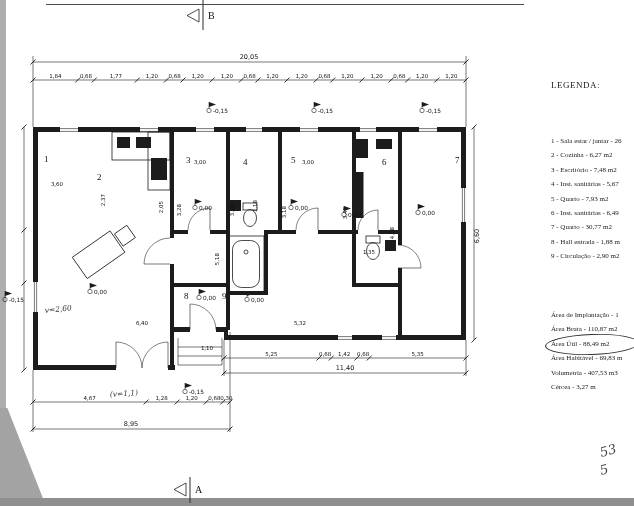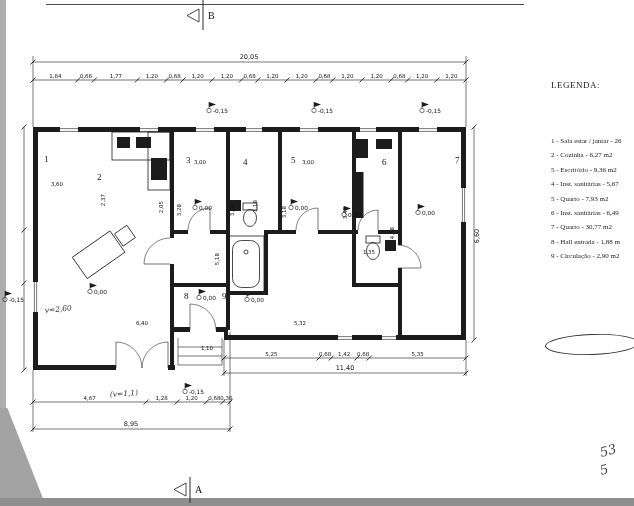--- a/index.html
+++ b/index.html
@@ -416,28 +416,36 @@
     <g id="g-ann">
         <text x="45" y="313" class="hand" transform="rotate(-6 45 313)">v=2,60</text>
         <text x="110" y="397" class="hand" transform="rotate(-4 110 397)">(v=1,1)</text>
       </g>
   </svg>
 
   <div class="legend-title">LEGENDA:</div>
   <div id="legend-rooms">
       <div class="legend-line">1 - Sala estar / jantar - 26</div>
       <div class="legend-line">2 - Cozinha - 6,27 m2</div>
-      <div class="legend-line">5 - Escritório - 9,36 m2</div>
+      <div class="legend-line">3 - Escritório - 7,48 m2</div>
       <div class="legend-line">4 - Inst. sanitárias - 5,67</div>
       <div class="legend-line">5 - Quarto - 7,93 m2</div>
       <div class="legend-line">6 - Inst. sanitárias - 6,49</div>
       <div class="legend-line">7 - Quarto - 30,77 m2</div>
       <div class="legend-line">8 - Hall entrada - 1,88 m</div>
       <div class="legend-line">9 - Circulação - 2,90 m2</div>
     </div>
+  <div id="legend-areas">
+      <div class="legend-line">Área de Implantação - 1</div>
+      <div class="legend-line">Área Bruta - 110,87 m2</div>
+      <div class="legend-line">Área Útil - 88,49 m2</div>
+      <div class="legend-line">Área Habitável - 69,83 m</div>
+      <div class="legend-line">Volumetria - 407,53 m3</div>
+      <div class="legend-line">Cércea - 3,27 m</div>
+    </div>
   <div class="area-ellipse"></div>
 
   <div id="hand-notes">
       <div class="hand-note">53</div>
       <div class="hand-note">5</div>
     </div>
 
 </div>
 
 </body></html>

